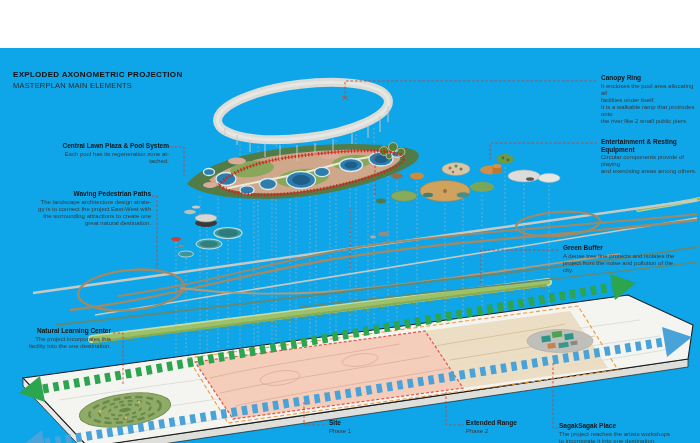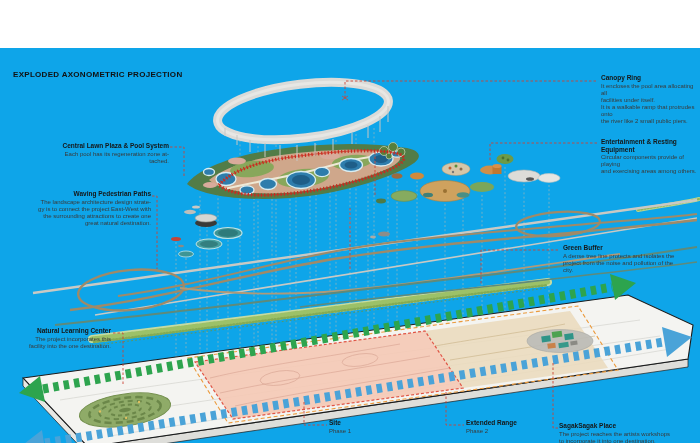--- a/index.html
+++ b/index.html
@@ -254,20 +254,21 @@
     <path d="M446,344 L446,377 L464,377"></path>
     <path d="M553,315 L553,380 L558,380"></path>
     <path d="M350,160 L350,222"></path>
     <path d="M375,104 L375,148"></path>
   </g>
   <path d="M342,48 L348,52 M348,48 L342,52" stroke="#cc4437" stroke-width="0.8"></path>
 </svg>
 
   <div class="hdr">
     <div class="title">EXPLODED AXONOMETRIC PROJECTION</div>
+    <div class="subtitle">MASTERPLAN MAIN ELEMENTS</div>
   </div>
 
   <div class="ann" style="left:601px;top:26px;width:98px">
     <div class="ann-title">Canopy Ring</div>
     <div class="ann-body">It encloses the pool area allocating all
 facilities under itself.
 It is a walkable ramp that protrudes onto
 the river like 2 small public piers.</div>
   </div>
 

